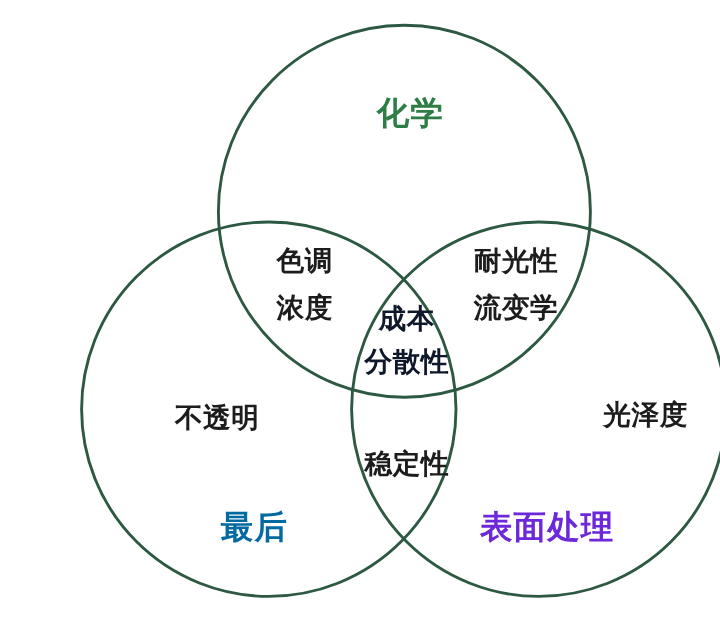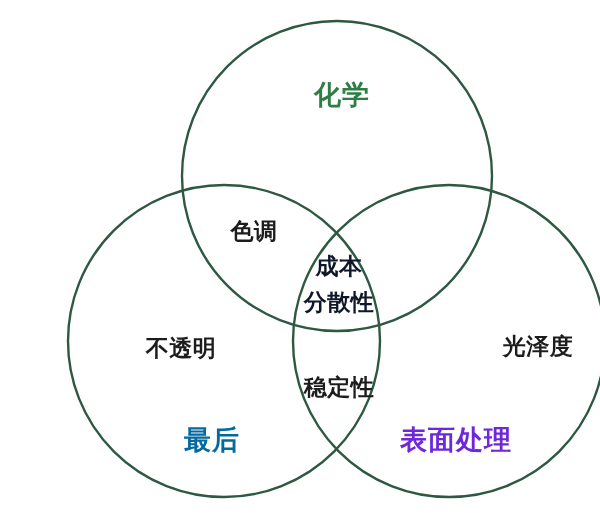--- a/index.html
+++ b/index.html
@@ -59,22 +59,28 @@
 
   <div class="label set-title" style="left: 298px; top: 95px; color: rgb(46, 125, 70);">化学</div>
 
   <div class="label set-title" style="left: 168px; top: 440px; color: #0369a1;">最后</div>
 
   <div class="label set-title" style="left: 412px; top: 440px; color: #6d28d9;">表面处理</div>
 
   <div class="label" style="left: 210px; top: 238px; color: rgb(28, 28, 28);">
     <div>色调</div>
     <div style="height:12px"></div>
+    <div>浓度</div>
   </div>
 
+  <div class="label" style="left:386px; top:238px;">
+    <div>耐光性</div>
+    <div style="height:12px"></div>
+    <div>流变学</div>
+  </div>
 
   <div class="label" style="left: 295px; top: 285px; color: #0f172a;">
     <div>成本</div>
     <div style="height:9px"></div>
     <div>分散性</div>
   </div>
 
   <div class="label" style="left:295px; top:388px;">
     <div>稳定性</div>
   </div>

